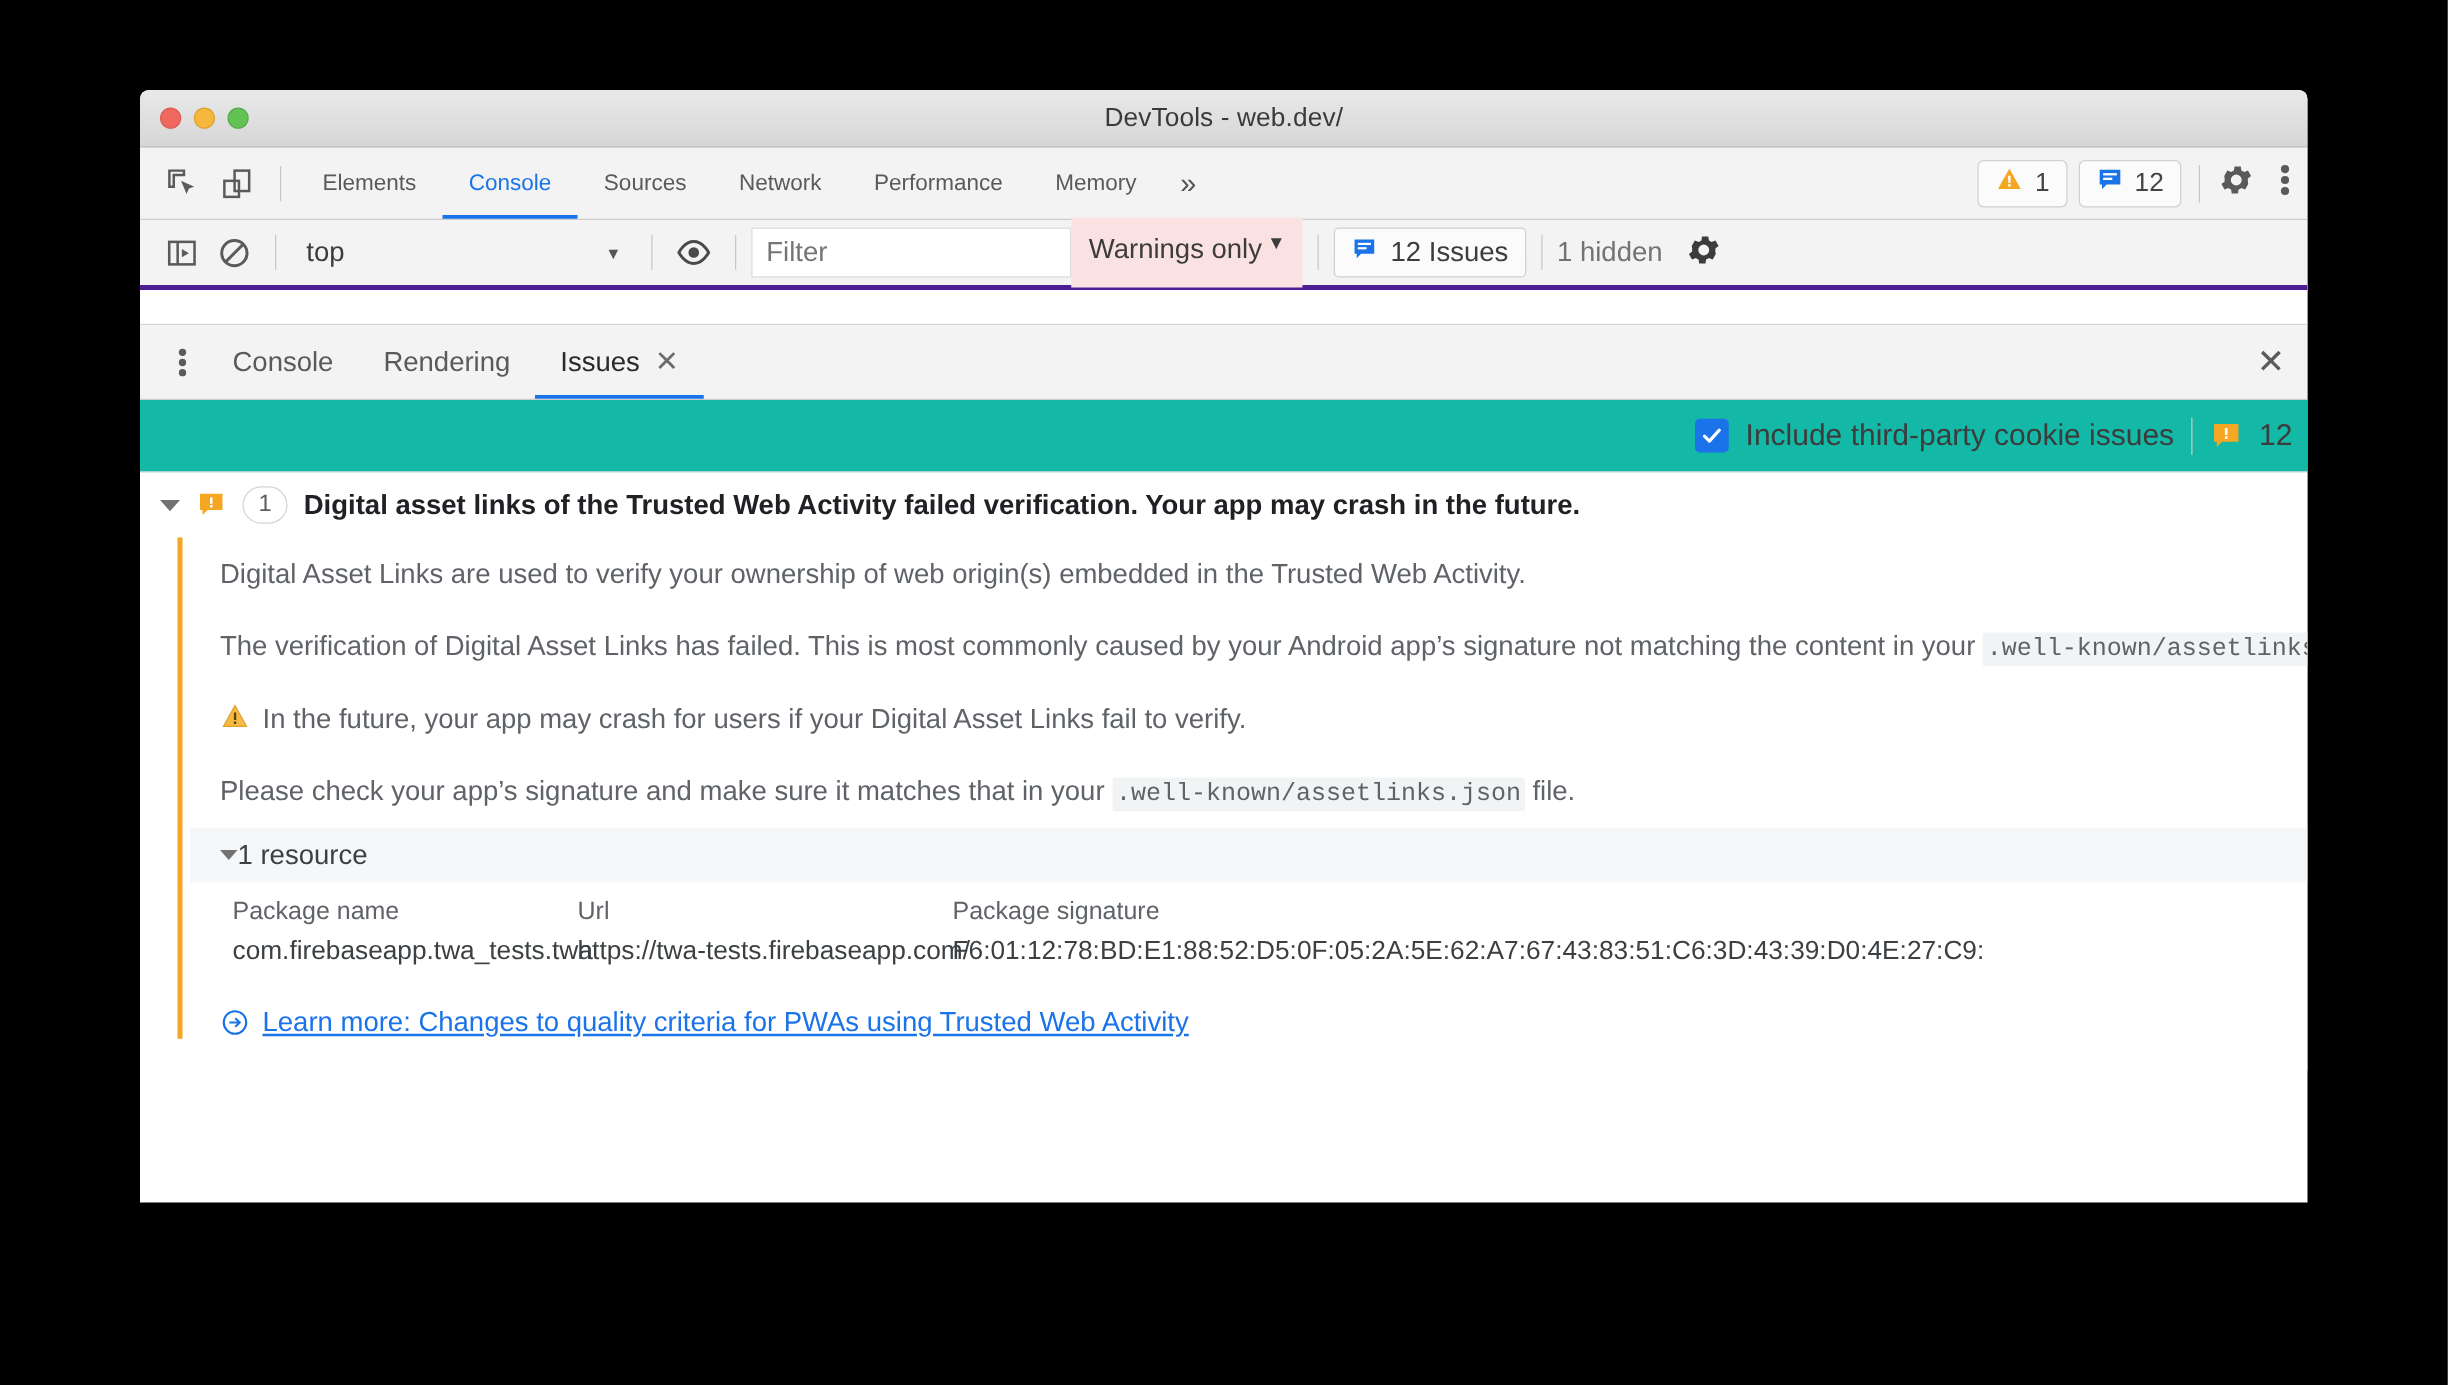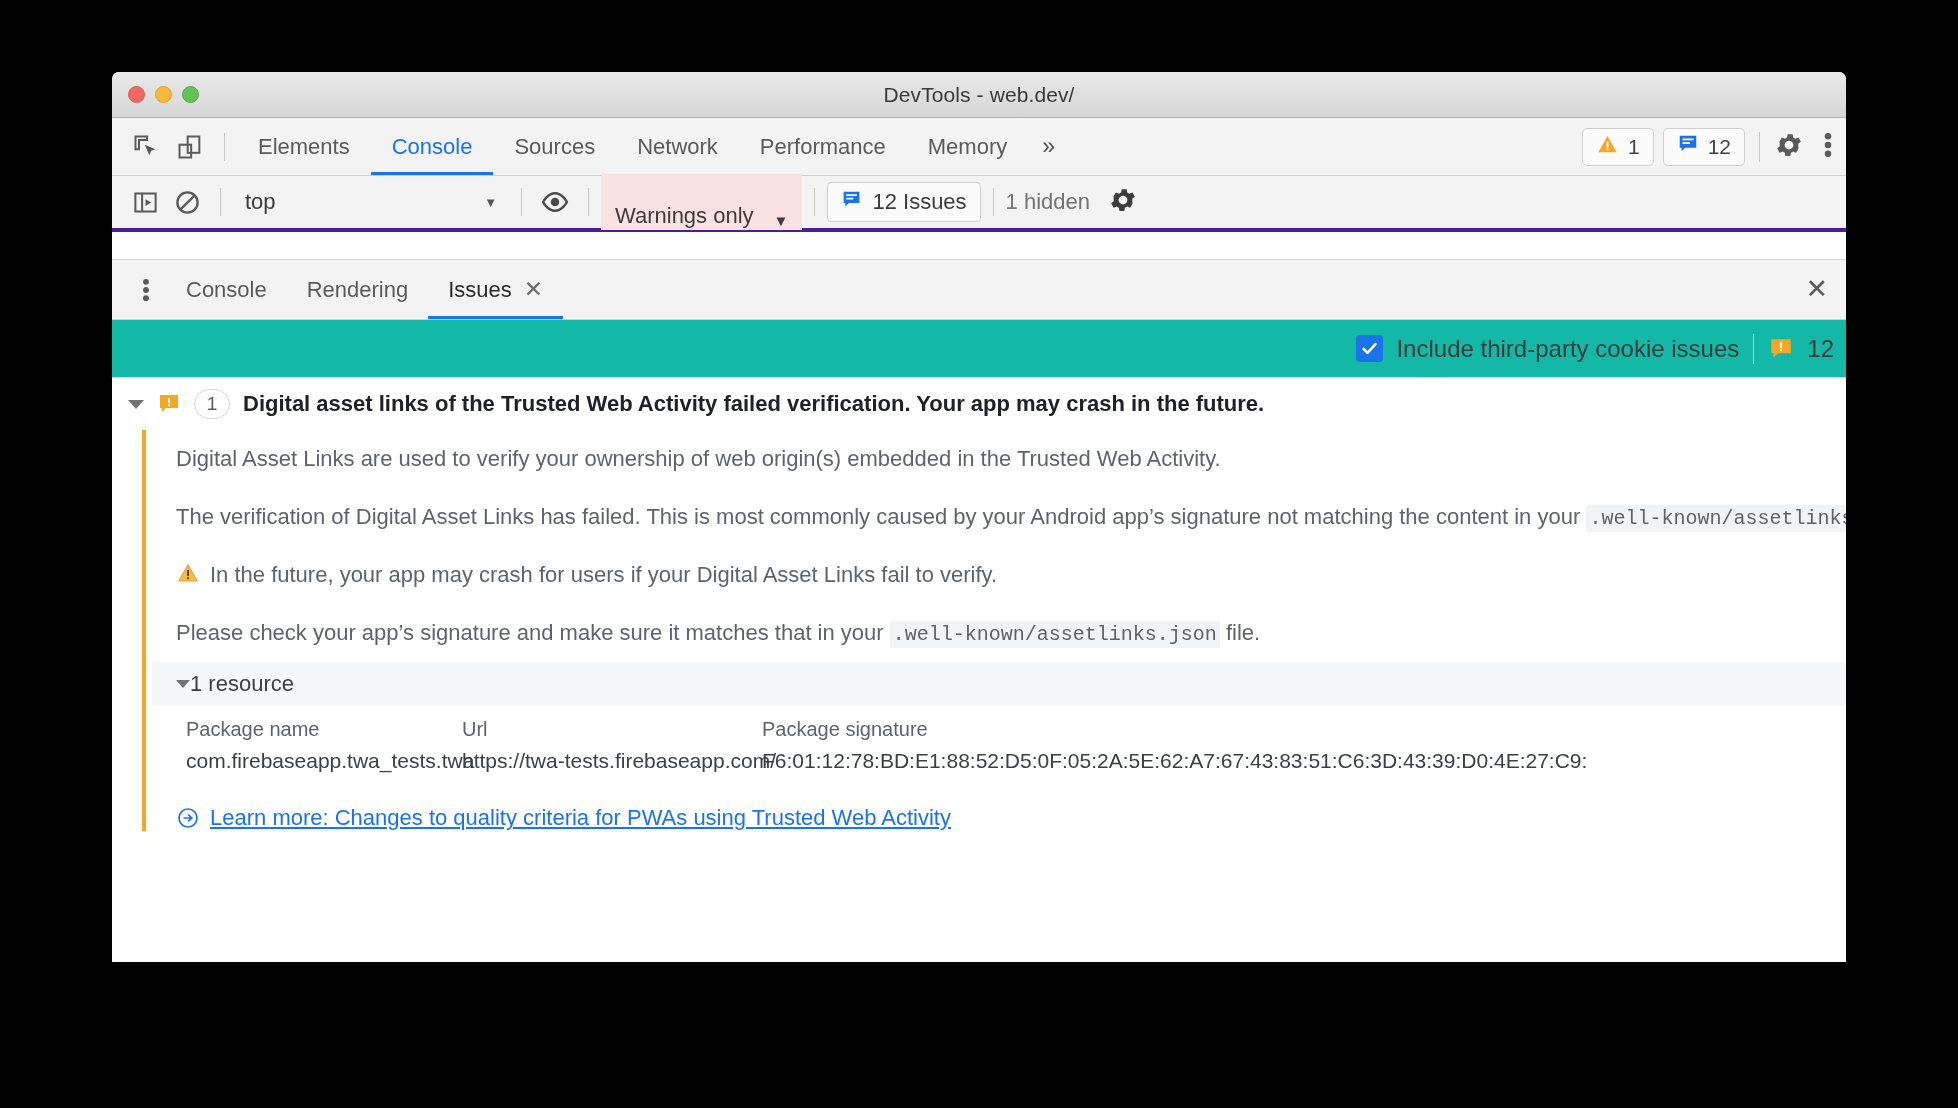--- a/index.html
+++ b/index.html
@@ -52,21 +52,21 @@
     cursor: pointer;
   }
   .tb-sep {
     width: 1px; height: 28px; background: #c8c8c8; margin: 0 12px;
   }
   .tabs { display: flex; align-items: center; height: 100%; }
   .tab {
     height: 100%;
     display: flex; align-items: center;
     padding: 0 21px;
-    font-size: 22px; color: #5a5a5a;
+    font-size: 18px; color: #5a5a5a;
     cursor: pointer; position: relative;
     white-space: nowrap;
   }
   .tab.active { color: #1a73e8; }
   .tab.active::after {
     content: ""; position: absolute; left: 0; right: 0; bottom: 0;
     height: 3px; background: #1a73e8;
   }
   .chev { font-size: 23px; color: #555; padding: 0 14px; cursor: pointer; }
   .spacer { flex: 1; }
@@ -100,22 +100,22 @@
   }
   .ctx-arrow { font-size: 13px; color: #555; }
   .filter-input {
     width: 256px; height: 40px;
     border: 1px solid #dadada; background: #fff;
     font-size: 22px; color: #5f5f5f;
     padding: 0 11px; outline: none;
     font-family: "Liberation Sans", sans-serif;
   }
   .level-select {
-    display: flex; align-items: flex-end; gap: 20px;
-    height: 56px; padding: 1px 14px;
+    display: flex; align-items: flex-start; gap: 4px;
+    height: 56px; padding: 12px 14px;
     background: #fbe2e2; color: #3c3c3c;
     font-size: 22px; cursor: pointer;
   }
   .issues-btn {
     display: flex; align-items: center; gap: 10px;
     height: 40px; padding: 0 13px;
     border: 1px solid #d0d0d0; border-radius: 4px;
     background: #fbfbfb; font-size: 22px; color: #3c3c3c;
     cursor: pointer; white-space: nowrap;
   }
@@ -315,20 +315,21 @@
       <span class="ctx-arrow">▼</span>
     </div>
     <div class="tb-sep"></div>
     <div class="cb-icon">
       <svg width="30" height="30" viewBox="0 0 24 24">
         <path d="M12 5C6 5 2.5 12 2.5 12S6 19 12 19s9.5-7 9.5-7S18 5 12 5z" fill="none" stroke="#4a4a4a" stroke-width="1.9"></path>
         <circle cx="12" cy="12" r="3.4" fill="#4a4a4a"></circle>
       </svg>
     </div>
     <div class="tb-sep"></div>
+    <input class="filter-input" value="" placeholder="Filter" style="">
     <div class="level-select">
       <span>Warnings only</span>
       <span style="font-size:15px">▼</span>
     </div>
     <div class="tb-sep"></div>
     <div class="issues-btn">
       <span>
         <svg width="21" height="21" viewBox="0 0 24 24">
           <path d="M3 3h18v13H9l-4 4v-4H3z" fill="#1a73e8"></path>
           <rect x="6" y="6" width="12" height="2" fill="#fff"></rect>

